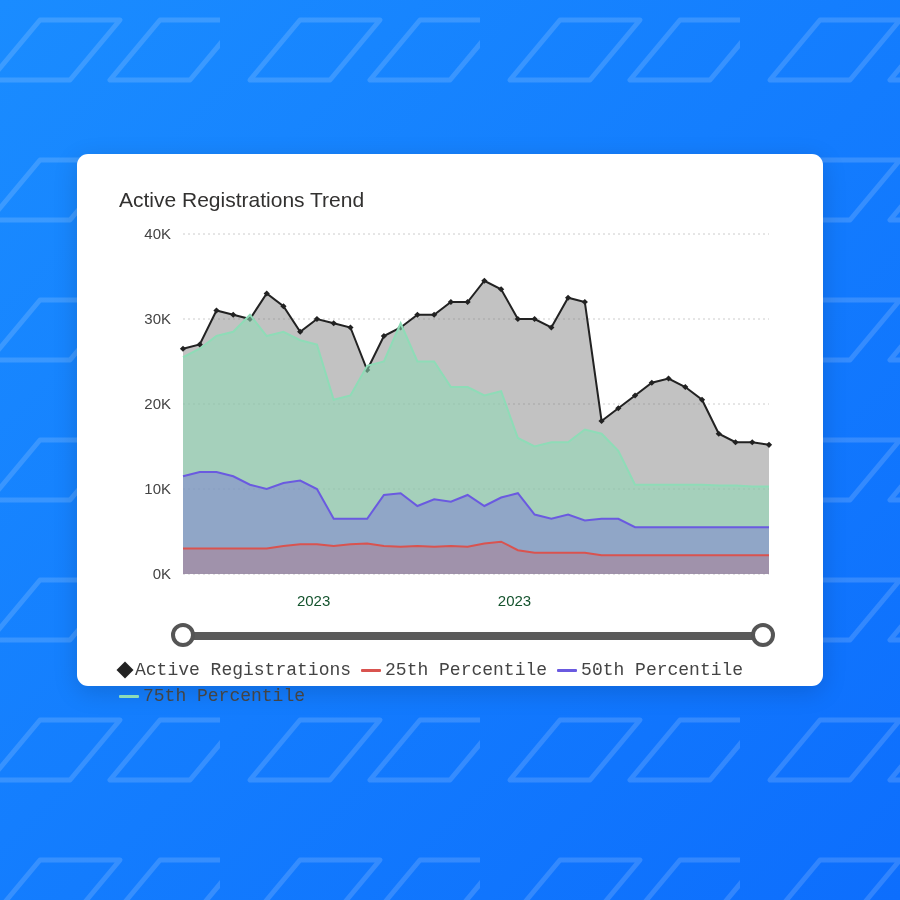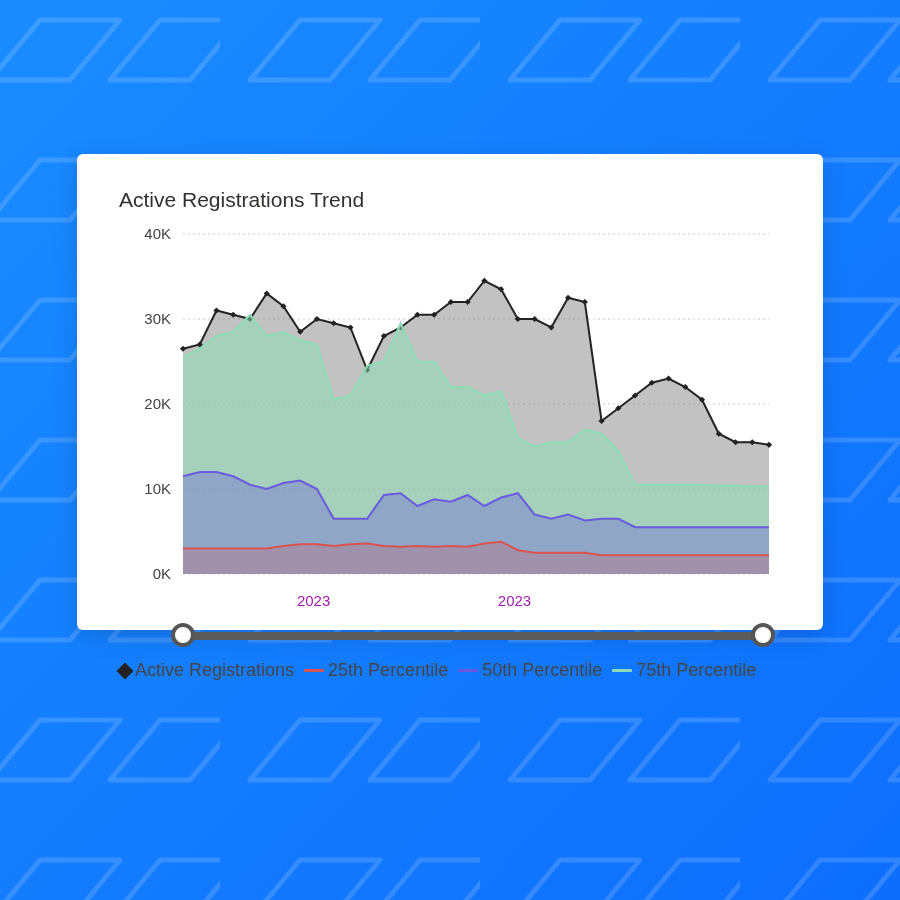--- a/index.html
+++ b/index.html
@@ -3,42 +3,42 @@
 <meta charset="utf-8">
 <style>
   html,body{margin:0;padding:0;width:900px;height:900px;font-family:"Segoe UI",Arial,sans-serif;}
   .bg{
     width:900px;height:900px;
     background:linear-gradient(135deg,#1a8cff 0%,#0d6efd 100%);
     position:relative;overflow:hidden;
   }
   .bg-pattern{position:absolute;inset:0;opacity:0.15;}
   .card{
-    position:absolute;left:77px;top:154px;width:746px;height:476px;
-    background:#fff;border-radius:6px;
+    position:absolute;left:77px;top:154px;width:746px;height:532px;
+    background:#fff;border-radius:11px;
     box-shadow:0 6px 24px rgba(0,0,0,0.15);
   }
   .chart-title{
     position:absolute;left:42px;top:34px;
     font-size:21px;color:#323130;font-weight:400;
   }
   .plot{position:absolute;left:42px;top:70px;width:660px;height:360px;}
-  .axis-label{position:absolute;font-size:15px;color:#a21caf;}
+  .axis-label{position:absolute;font-size:15px;color:#14532d;}
   .grid-line{stroke:#ccc;stroke-width:1;stroke-dasharray:2 3;}
   .slider-track{
     position:absolute;left:106px;top:478px;width:580px;height:8px;
     background:#5a5a5a;border-radius:4px;
   }
   .slider-handle{
     position:absolute;top:-9px;width:24px;height:24px;border-radius:50%;
     background:#fff;border:4px solid #555;box-sizing:border-box;cursor:pointer;
   }
   .legend{
     position:absolute;left:42px;top:506px;font-size:18px;color:#444;
-    display:flex;flex-wrap:wrap;gap:6px 10px;align-items:center;
+    display:flex;flex-wrap:wrap;gap:6px 10px;align-items:center;font-family:Liberation Mono, monospace;
   }
   .legend-item{display:flex;align-items:center;gap:4px;}
   .legend-swatch-line{width:20px;height:3px;border-radius:1px;}
   .legend-swatch-diamond{width:12px;height:12px;transform:rotate(45deg);background:#222;}
 </style>
 </head>
 <body>
 
 <div class="bg">
   <svg class="bg-pattern" width="900" height="900">

